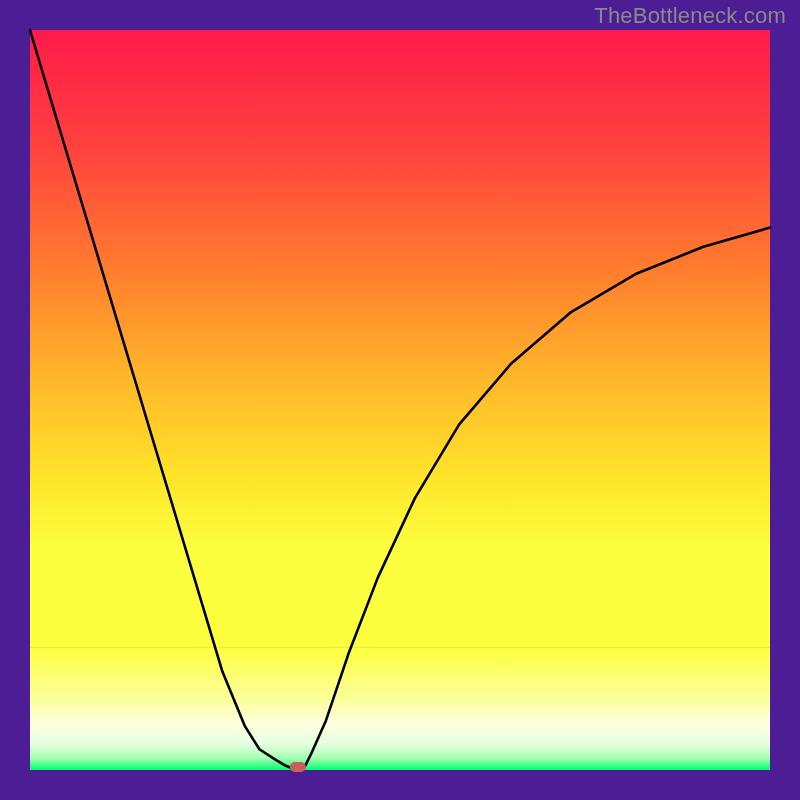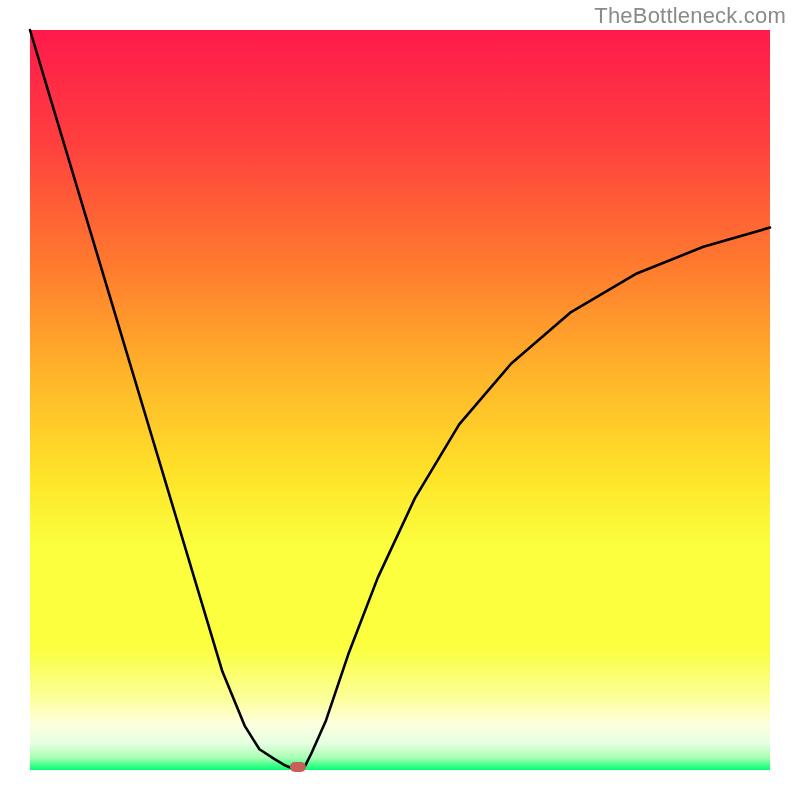--- a/index.html
+++ b/index.html
@@ -10,21 +10,21 @@
     background: #000;
     overflow: hidden;
     font-family: Arial, Helvetica, sans-serif;
   }
   .frame {
     position: absolute;
     left: 0;
     top: 0;
     width: 800px;
     height: 800px;
-    background: #ffffff;
+    background: #4c1d95;
   }
   .watermark {
     position: absolute;
     top: 3px;
     right: 14px;
     color: #8a8a8a;
     font-size: 22px;
     font-weight: 500;
     letter-spacing: 0.2px;
     z-index: 5;

